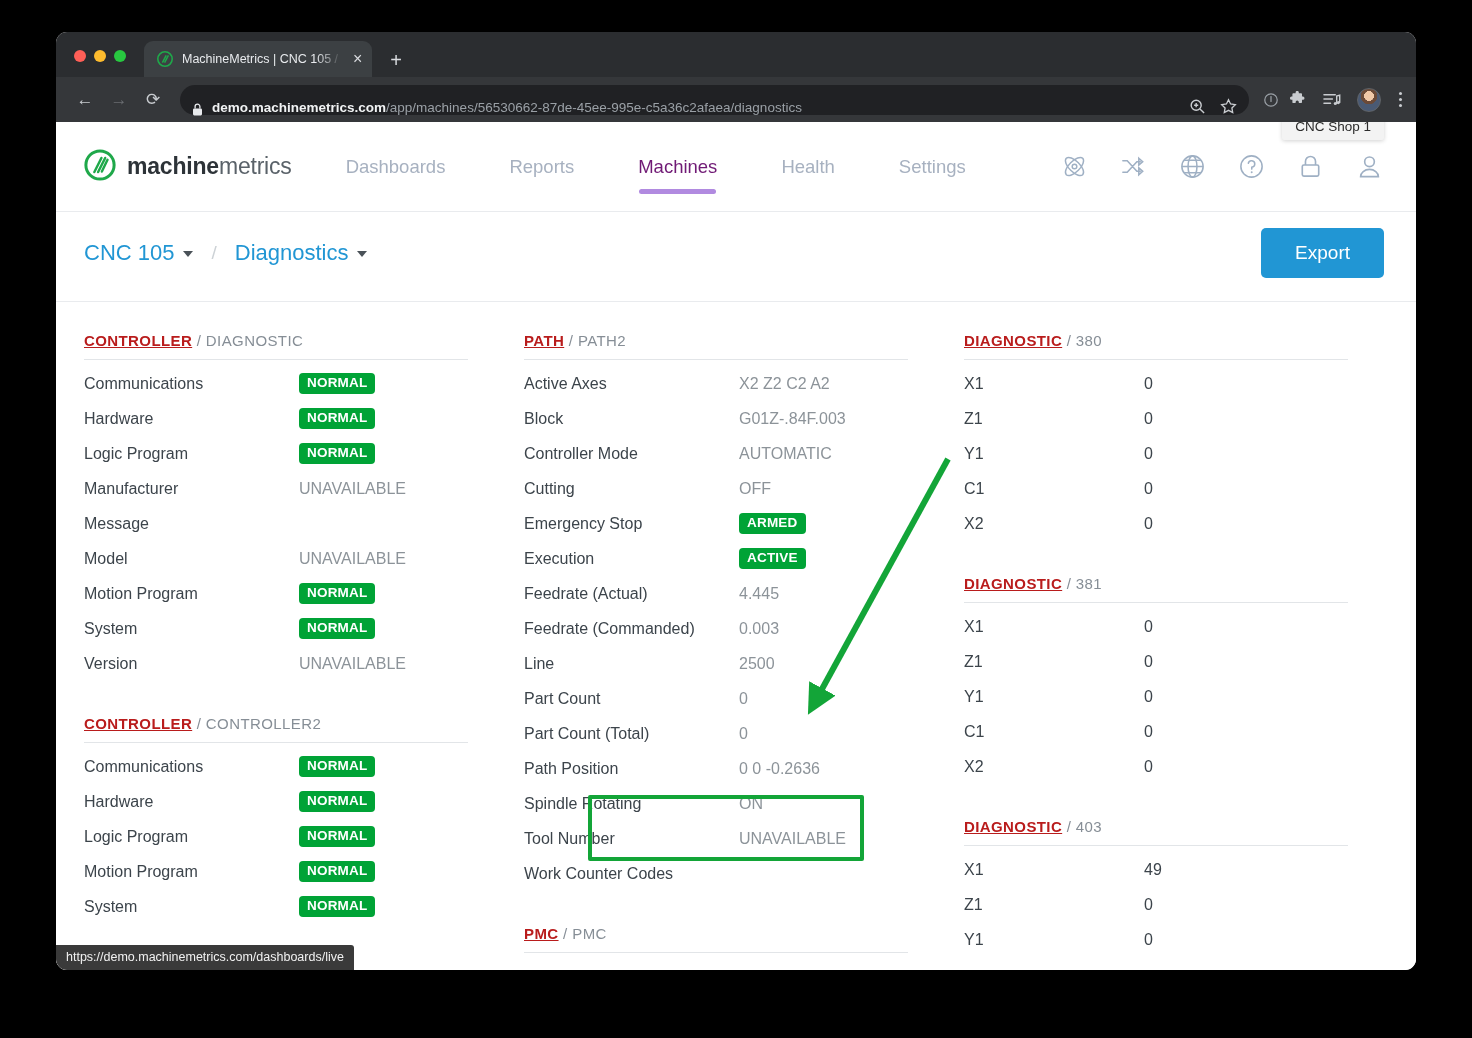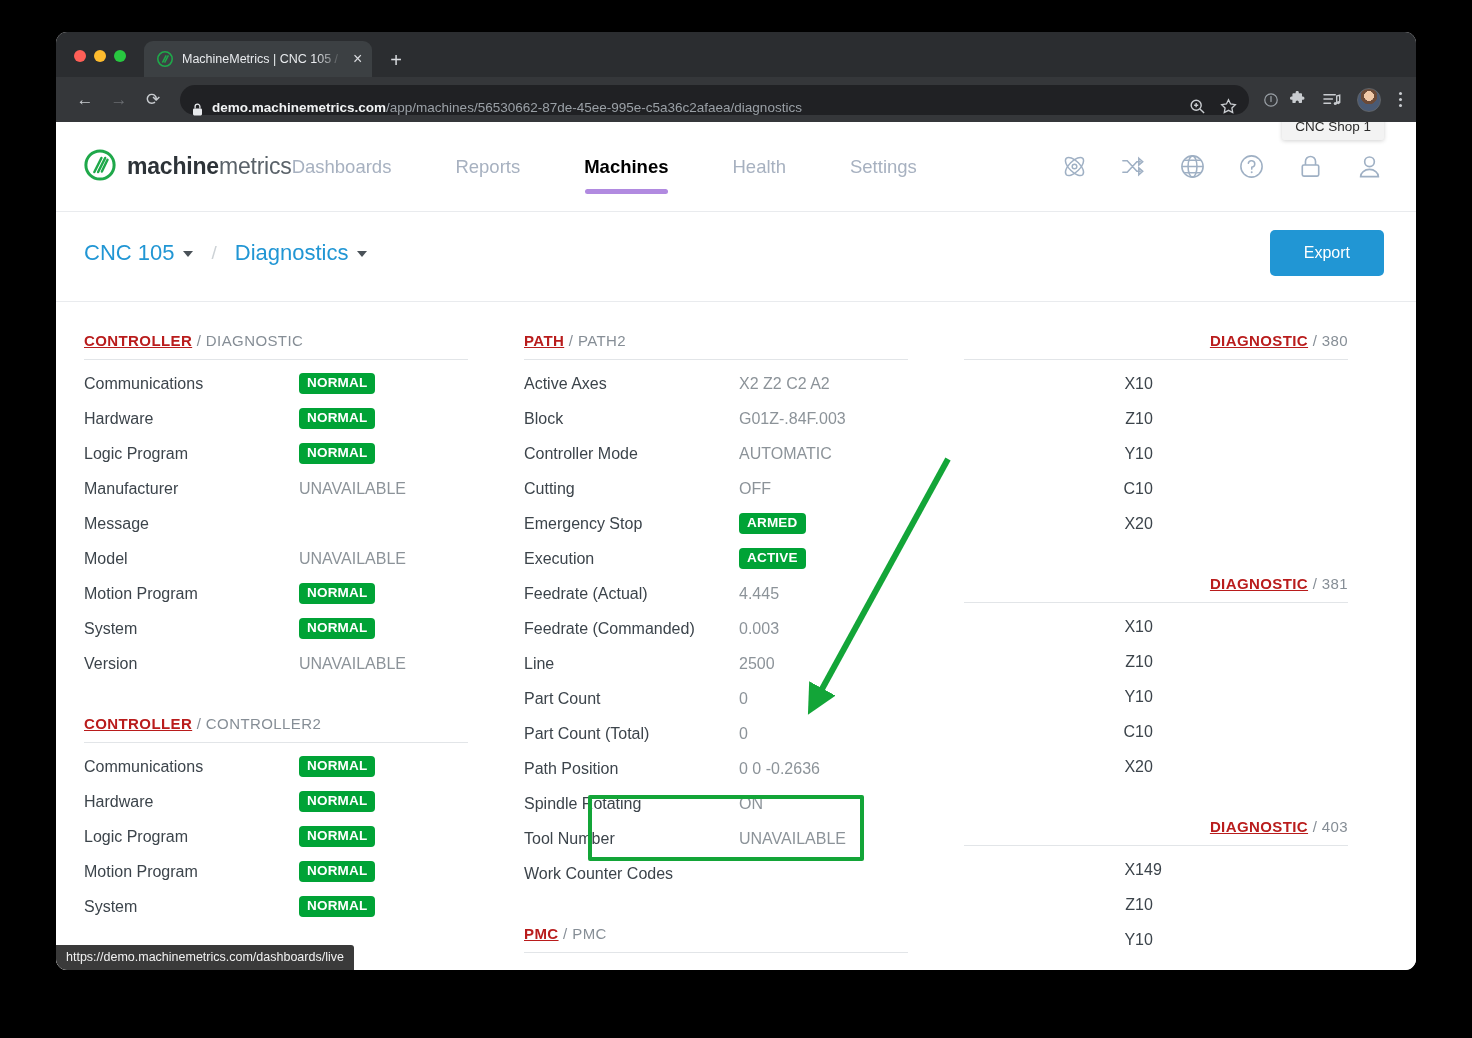--- a/index.html
+++ b/index.html
@@ -88,31 +88,31 @@
 
   
   .viewport { position: relative; height: 848px; background: #fff; overflow: hidden; }
 
   
   .appbar {
     height: 90px; display: flex; align-items: center;
     padding: 0 32px 0 28px; border-bottom: 1px solid #e9ebee;
     position: relative;
   }
-  .brand { display: flex; align-items: center; gap: 11px; }
+  .brand { display: flex; align-items: center; gap: 11px; margin-right: 54px; }
   .brand-text { font-size: 23px; letter-spacing: -.2px; }
   .brand-text b { color: #2d3338; font-weight: 700; }
   .brand-text span { color: #5a6269; font-weight: 400; }
 
   .mainnav { display: flex; align-items: center; gap: 64px; height: 100%; }
   .navitem {
     font-size: 18.5px; color: #a7b1c0; position: relative;
     height: 100%; display: flex; align-items: center;
   }
-  .navitem.active { color: #000000; font-weight: 700; text-align: center; }
+  .navitem.active { color: #701a75; font-weight: 400; text-align: center; }
   .navitem.active::after {
     content: ""; position: absolute; left: 1px; right: 1px; bottom: 17px;
     height: 5px; border-radius: 3px; background: #b18ae0;
   }
 
   .headicons { display: flex; align-items: center; gap: 30px; margin-left: auto; }
   .hicon { color: #9fb0c4; display: flex; }
 
   .tooltip {
     position: absolute; right: 32px; top: -8px;
@@ -130,30 +130,30 @@
   .crumb { display: flex; align-items: center; gap: 9px; }
   .crumb-label { color: #2196d4; font-size: 22px; }
   .caret {
     width: 0; height: 0; border-left: 5px solid transparent;
     border-right: 5px solid transparent; border-top: 6px solid #4a5258;
     margin-top: 3px;
   }
   .crumb-sep { color: #cdd2d6; font-size: 19px; margin: 0 18px; }
   .export-btn {
     margin-left: auto; background: #2196d4; color: #fff;
-    font-size: 16px; padding: 14px 34px; border-radius: 5px;
+    font-size: 19px; padding: 14px 34px; border-radius: 5px;
     border: none; font-family: inherit;
   }
 
   
   .content { display: flex; padding: 30px 0 0 0; gap: 0; }
   .col { padding: 0 28px; }
   .col.c1 { width: 440px; }
   .col.c2 { width: 440px; }
-  .col.c3 { width: 440px; text-align: right; }
+  .col.c3 { width: 440px; }
 
   .sect { margin-bottom: 34px; }
   .sect-title { font-size: 15px; letter-spacing: .4px; margin-bottom: 10px; }
   .sect-title b { color: #b91c1c; font-weight: 700; text-decoration: underline; }
   .sect-title span { color: #868e96; font-weight: 400; }
   .sect-rule { height: 1px; background: #e2e5e8; margin-bottom: 6px; }
 
   .row { display: flex; align-items: center; height: 35px; }
   .row-key { width: 215px; flex: 0 0 215px; color: #3c444b; font-size: 16px; }
   .row-val { color: #8c9399; font-size: 16px; }

